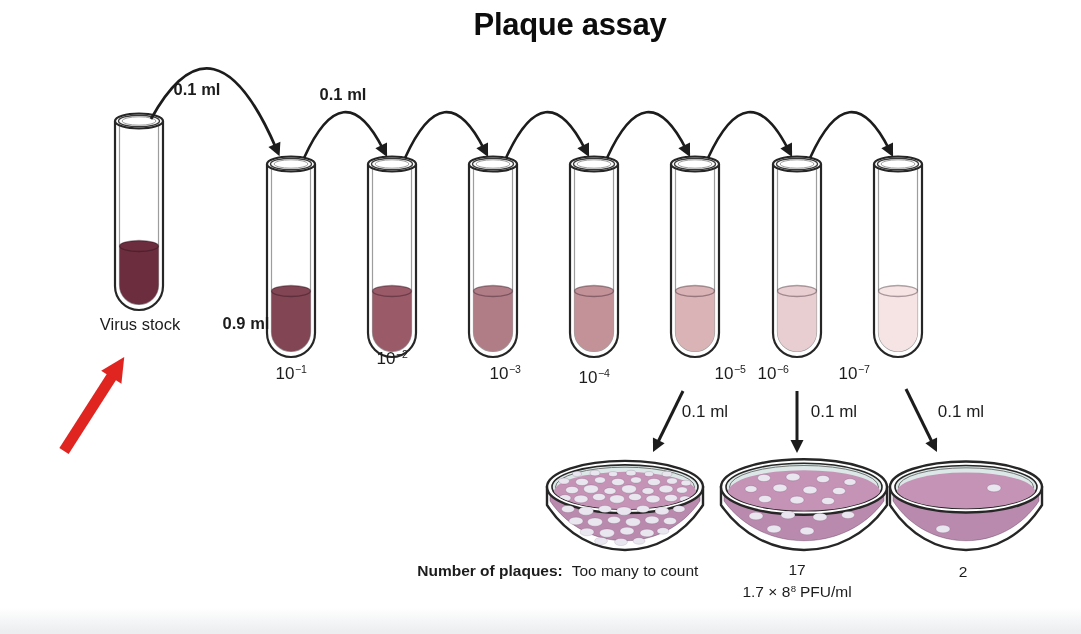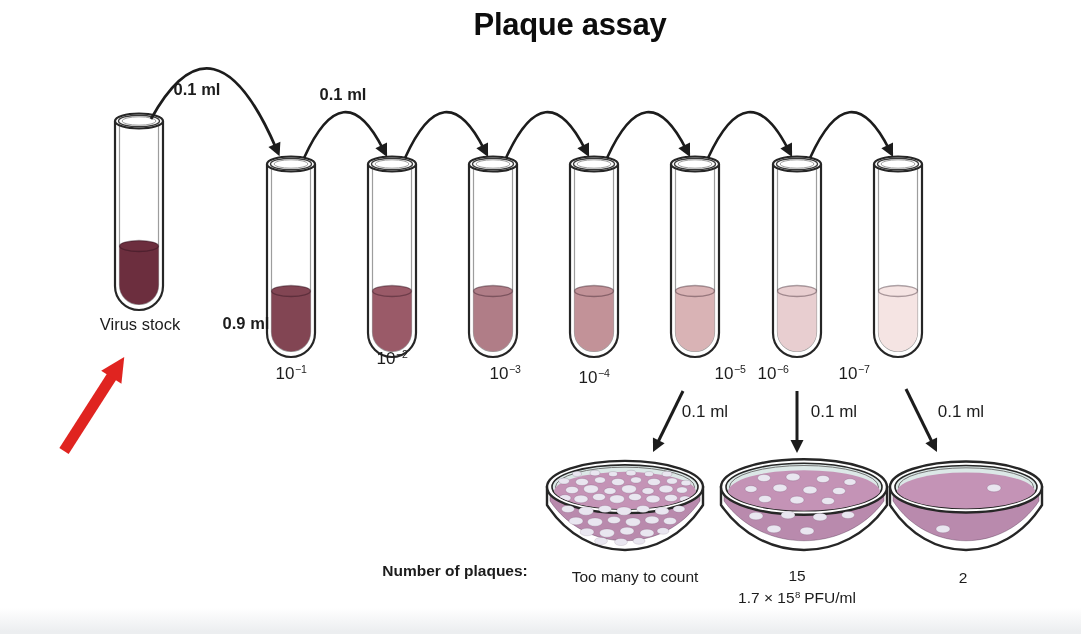--- a/index.html
+++ b/index.html
@@ -6,22 +6,22 @@
   .stage{
     position:relative;width:1081px;height:634px;background:#fff;overflow:hidden;
     font-family:"Liberation Sans","DejaVu Sans",sans-serif;color:#1c1c1c;
   }
   #art{position:absolute;left:0;top:0;}
   .t{position:absolute;transform:translateX(-50%);white-space:nowrap;line-height:1.1;}
   .title{font-size:31px;font-weight:800;letter-spacing:-.3px;color:#0d0d0d;}
   .vol{font-size:16.5px;font-weight:700;}
   .semib{font-size:16.5px;font-weight:400;}
   .dil{font-size:17px;font-weight:400;}
-  .res{font-size:15.5px;font-weight:500;margin-top:6px;}
-  .resb{font-size:15.5px;font-weight:700;}
+  .res{font-size:15.5px;font-weight:500;}
+  .resb{font-size:15.5px;font-weight:700;margin-left:35px;}
   .t sup{font-size:62%;position:relative;top:.12em;left:.5px;}
   .floor{position:absolute;left:0;right:0;bottom:0;height:26px;
     background:linear-gradient(180deg,rgba(236,238,240,0) 0%,#eceef0 90%);}
 </style>
 </head>
 <body>
 
 <div class="stage">
 
   <svg id="art" width="1081" height="634" viewBox="0 0 1081 634">
@@ -241,19 +241,19 @@
   <div class="t dil" style="left:730px;top:363px"><span>10</span><sup>−5</sup></div>
   <div class="t dil" style="left:773px;top:363px"><span>10</span><sup>−6</sup></div>
   <div class="t dil" style="left:854px;top:363px"><span>10</span><sup>−7</sup></div>
 
   <div class="t dil" style="left:705px;top:403px">0.1 ml</div>
   <div class="t dil" style="left:834px;top:403px">0.1 ml</div>
   <div class="t dil" style="left:961px;top:403px">0.1 ml</div>
 
   <div class="t resb" style="left:455px;top:562px">Number of plaques:</div>
   <div class="t res" style="left:635px;top:562px">Too many to count</div>
-  <div class="t res" style="left:797px;top:561px">15</div>
+  <div class="t res" style="left:797px;top:561px">17</div>
   <div class="t res" style="left:963px;top:563px">2</div>
 
-  <div class="t res" style="left:797px;top:583px"><span>1.7 × 15</span><sup>8</sup><span> PFU/ml</span></div>
+  <div class="t res" style="left:797px;top:583px"><span>1.7 × 8</span><sup>8</sup><span> PFU/ml</span></div>
 
   <div class="floor"></div>
 </div>
 
 </body></html>

